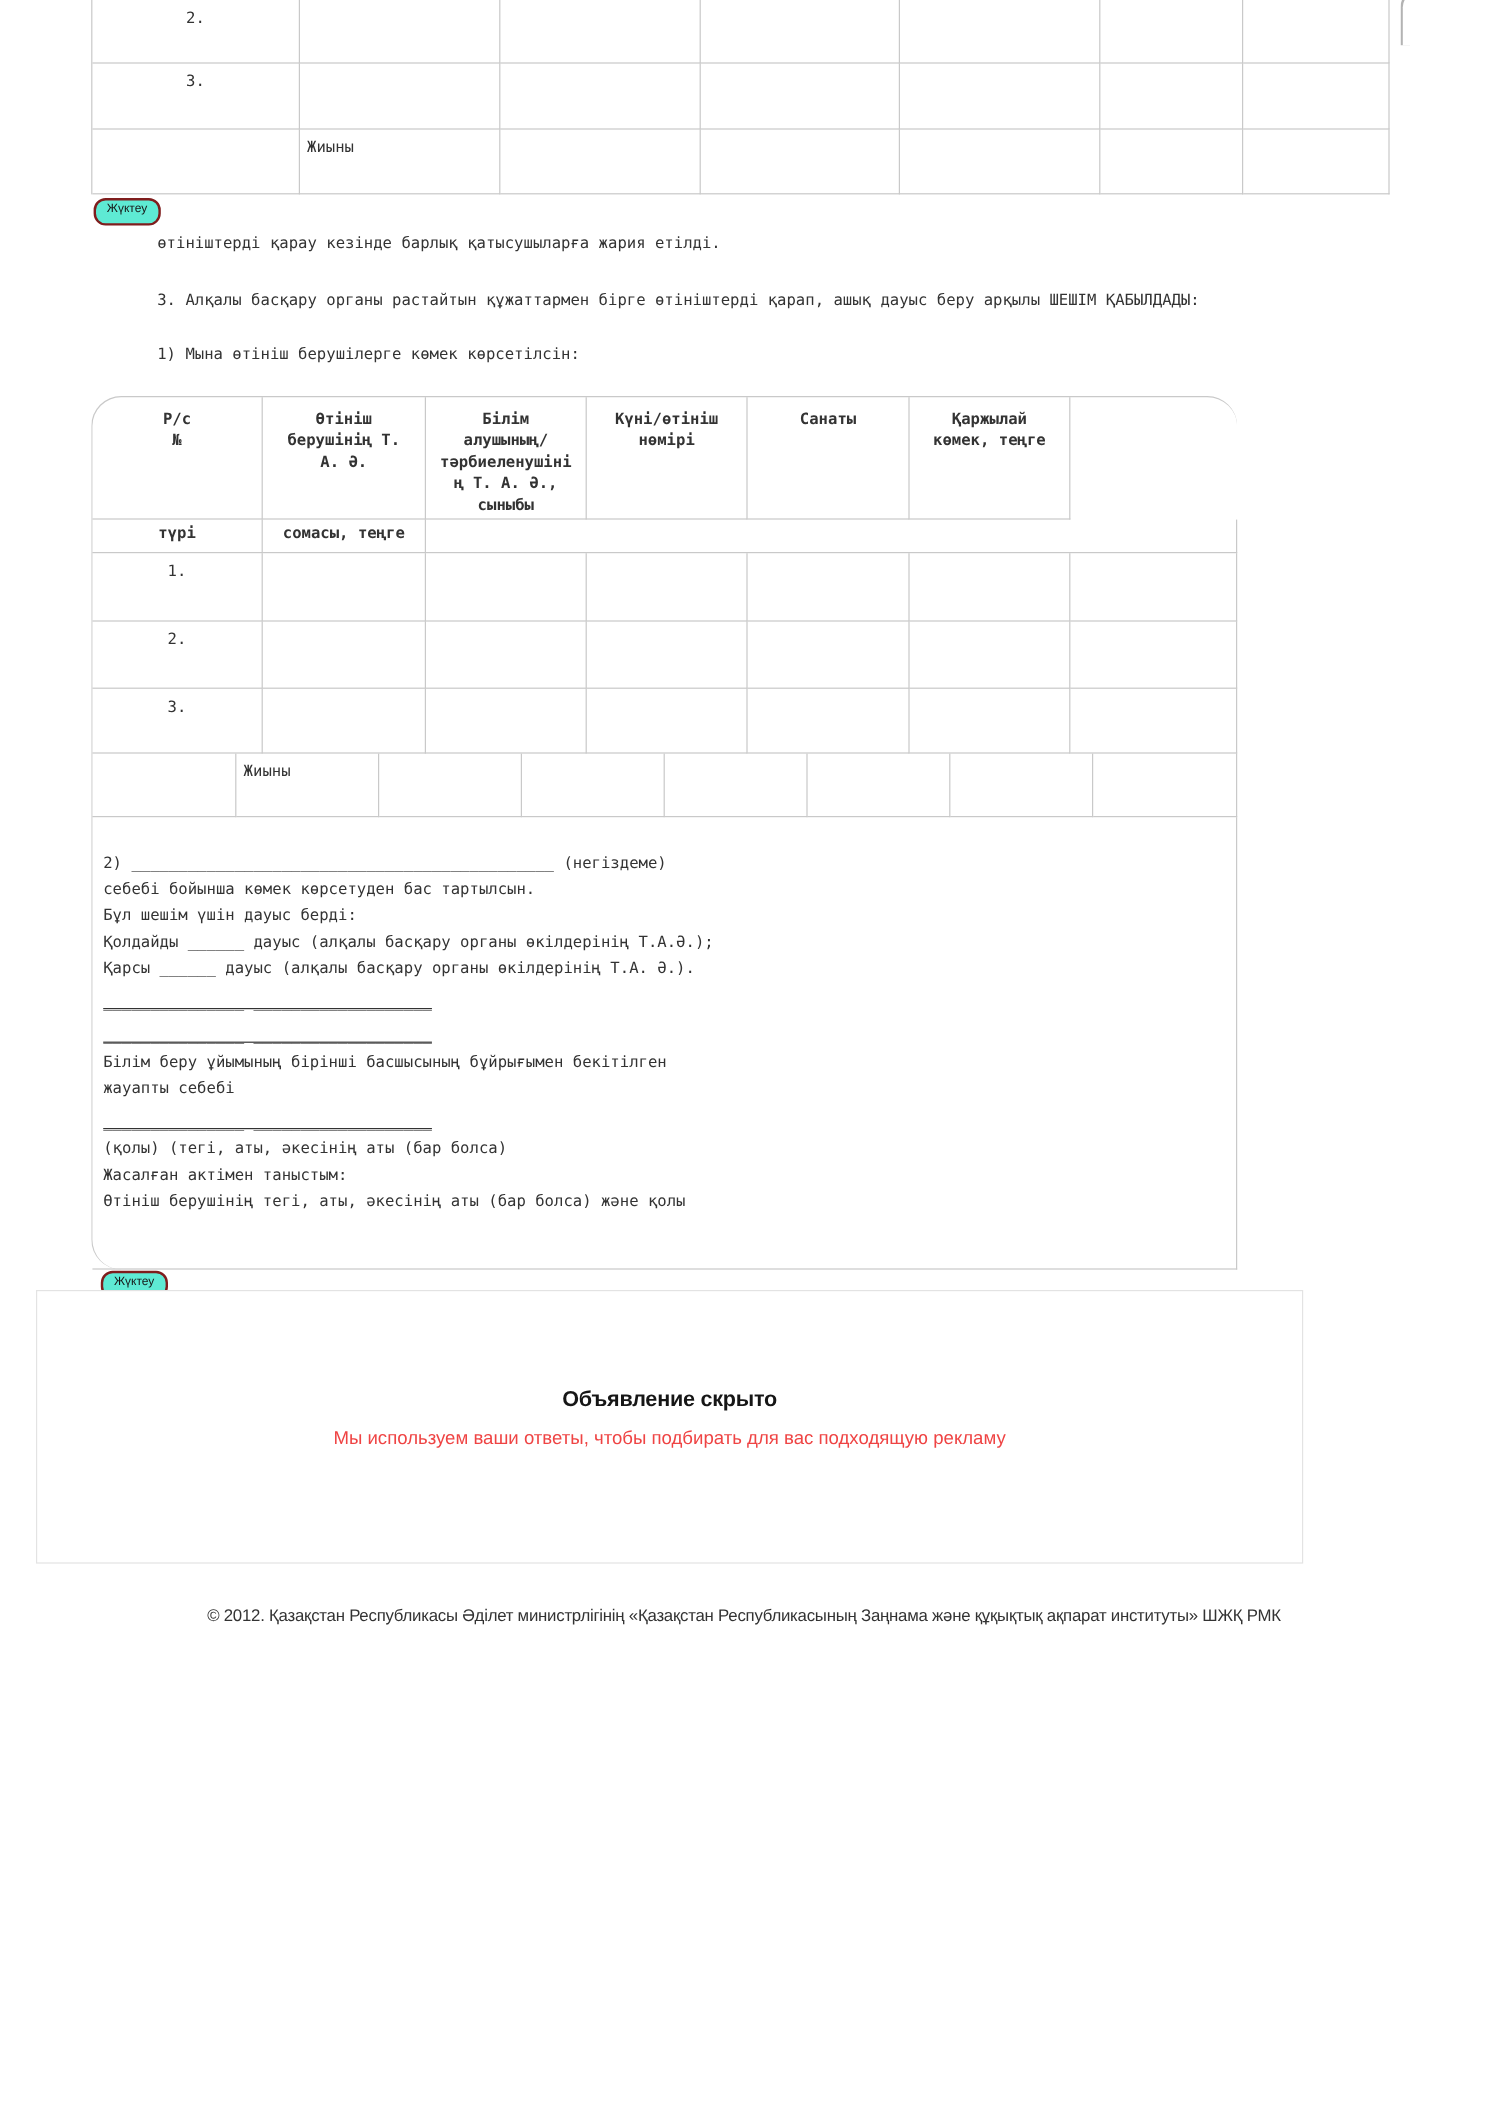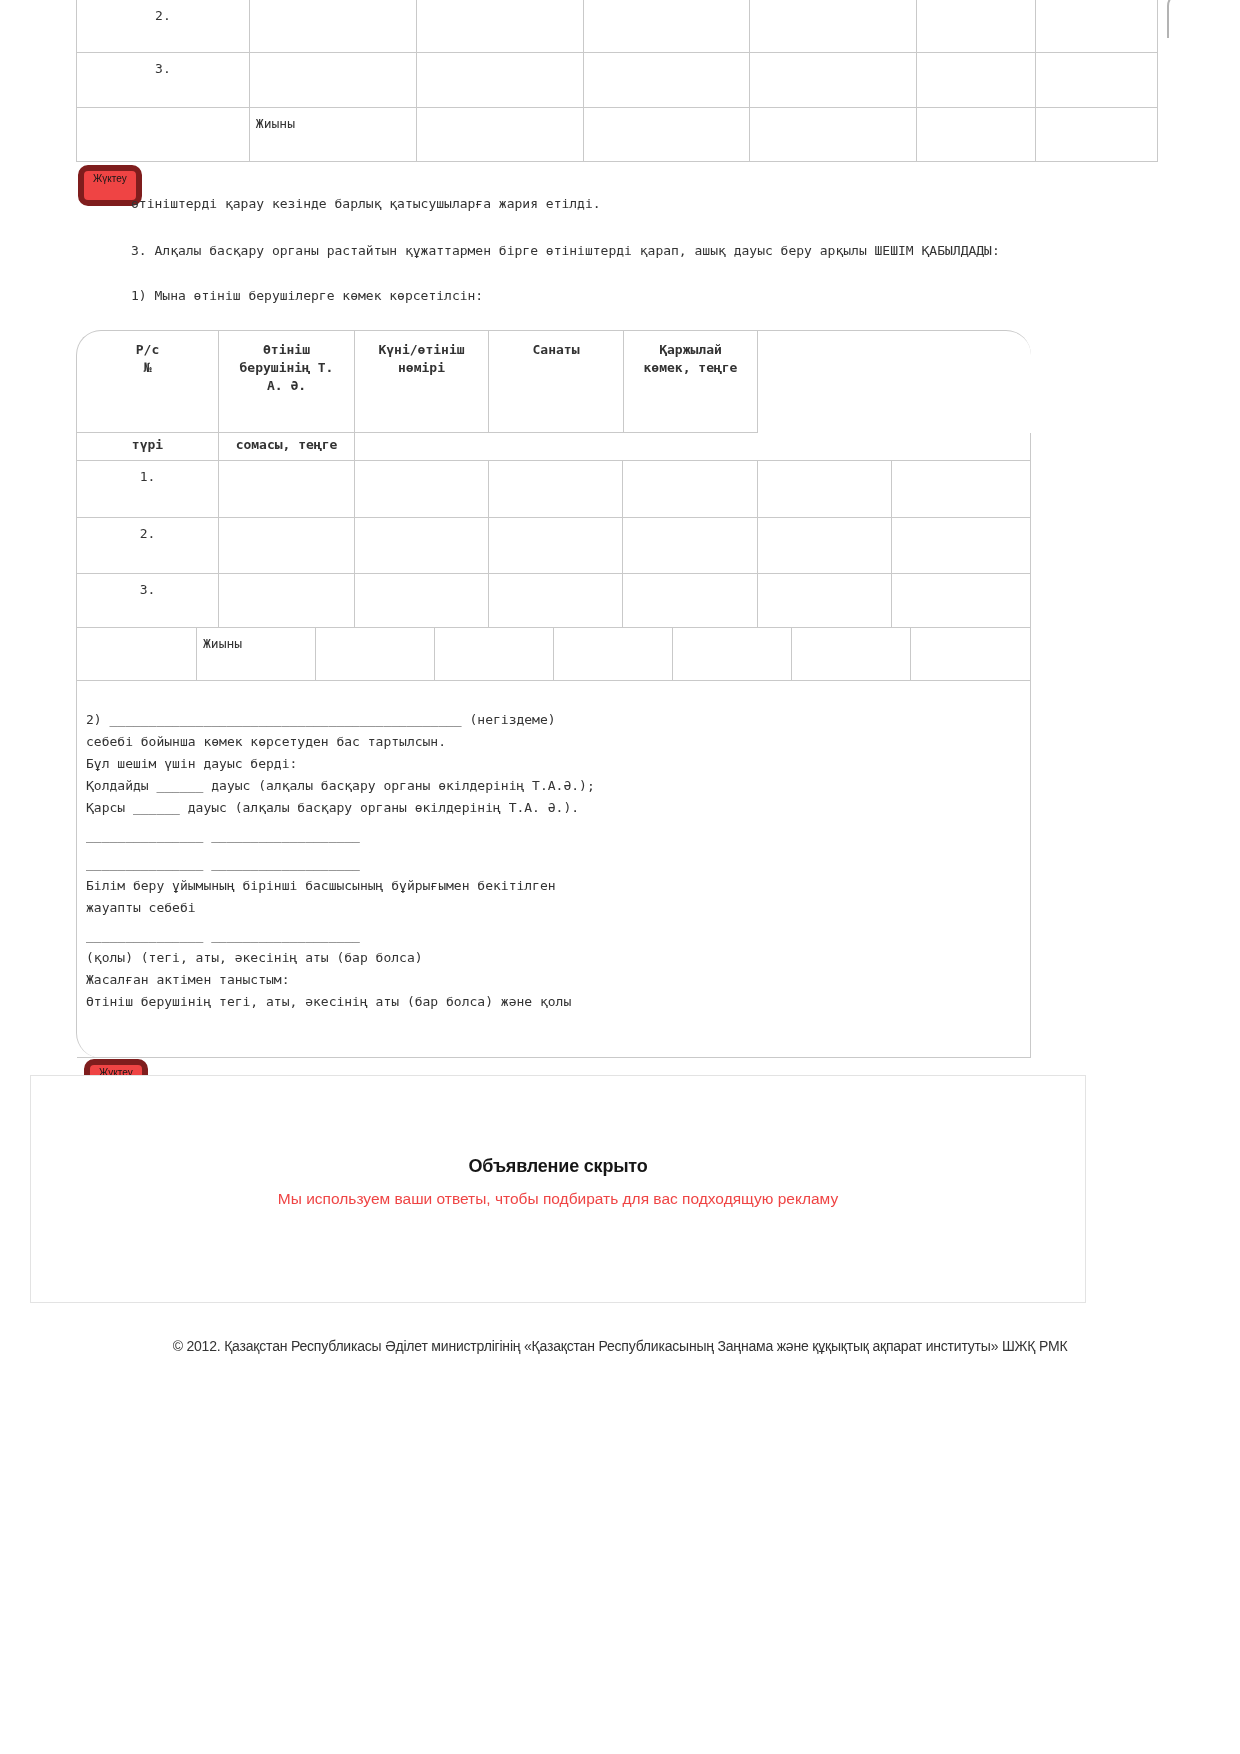--- a/index.html
+++ b/index.html
@@ -24,31 +24,31 @@
   .cell.th{
     font-weight:bold;text-align:center;white-space:pre-line;line-height:18px;padding-top:10px;
   }
   .cell.sub{font-weight:bold;text-align:center;padding-top:4px;}
   
   .decision-cell{
     border-right:1px solid var(--border);border-bottom:1px solid var(--border);
     padding:28px 10px 0 9px;
   }
   .dline{font-size:13px;line-height:22px;white-space:pre;color:var(--txt);}
-  .dline.gap{margin-top:6px;}
+  .dline.gap{margin-top:6px;text-decoration:underline;}
   
   .para{
     position:absolute;left:131px;font-size:13px;color:var(--txt);white-space:nowrap;
   }
   
   .dl-btn{
-    position:absolute;display:inline-block;background:#ef4444;
-    border:6px solid #7f1d1d;border-radius:10px;
+    position:absolute;display:inline-block;background:#5eead4;
+    border:2px solid #7f1d1d;border-radius:10px;
     font-family:"Liberation Sans","DejaVu Sans",sans-serif;font-size:10px;color:#161616;
-    padding:2px 9px 16px 9px;line-height:11px;cursor:pointer;
+    padding:2px 9px 6px 9px;line-height:11px;cursor:pointer;
   }
   
   .corner-curve{
     position:absolute;left:1167px;top:-8px;width:80px;height:46px;
     border-left:2px solid #b3b3b3;border-top:2px solid #b3b3b3;
     border-top-left-radius:14px;
   }
   
   .ad-box{
     position:absolute;left:30px;top:1075px;width:1056px;height:228px;
@@ -108,20 +108,25 @@
   <div class="para" style="top:288px;">1) Мына өтініш берушілерге көмек көрсетілсін:</div>
 
   <div class="tbl with-top" style="left:76px;top:330px;width:955px;">
 
     <div class="trow">
       <div class="cell th" style="width:142px;height:102px;">Р/с
 №</div>
       <div class="cell th" style="width:136px;height:102px;">Өтініш
 берушінің Т.
 А. Ә.</div>
+      <div class="cell th" style="width:134px;height:102px;">Білім
+алушының/
+тәрбиеленушіні
+ң Т. А. Ә.,
+сыныбы</div>
       <div class="cell th" style="width:134px;height:102px;">Күні/өтініш
 нөмірі</div>
       <div class="cell th" style="width:135px;height:102px;">Санаты</div>
       <div class="cell th" style="width:134px;height:102px;">Қаржылай
 көмек, теңге</div>
     </div>
 
     <div class="trow">
       <div class="cell sub" style="width:142px;height:28px;">түрі</div>
       <div class="cell sub" style="width:136px;height:28px;">сомасы, теңге</div>

